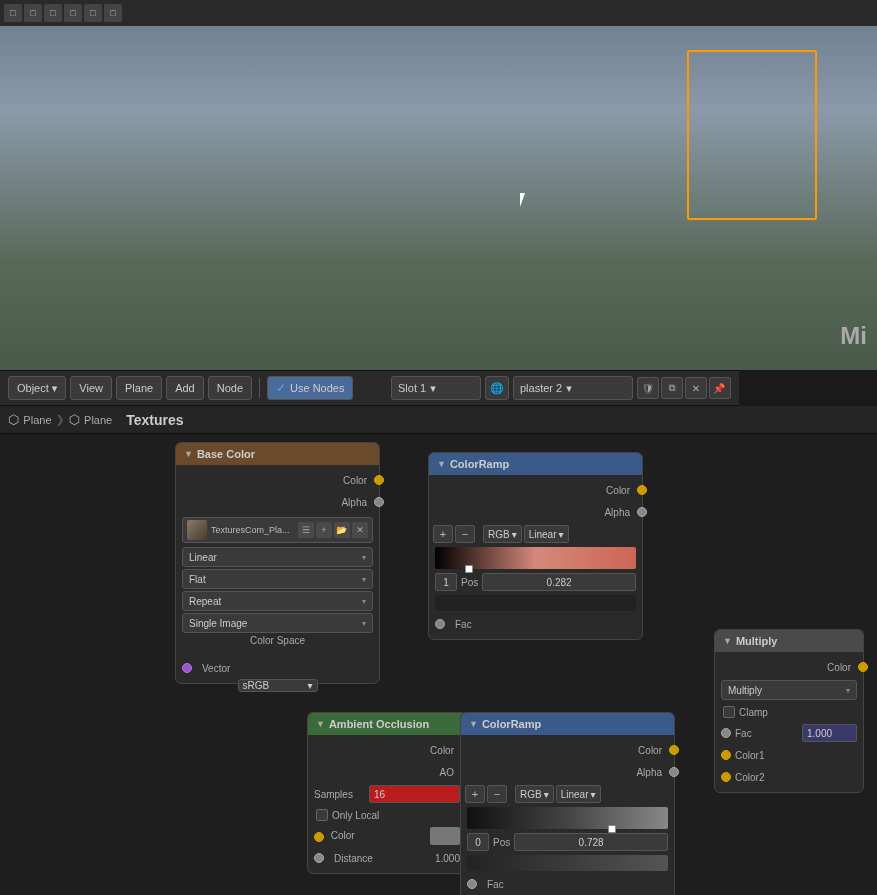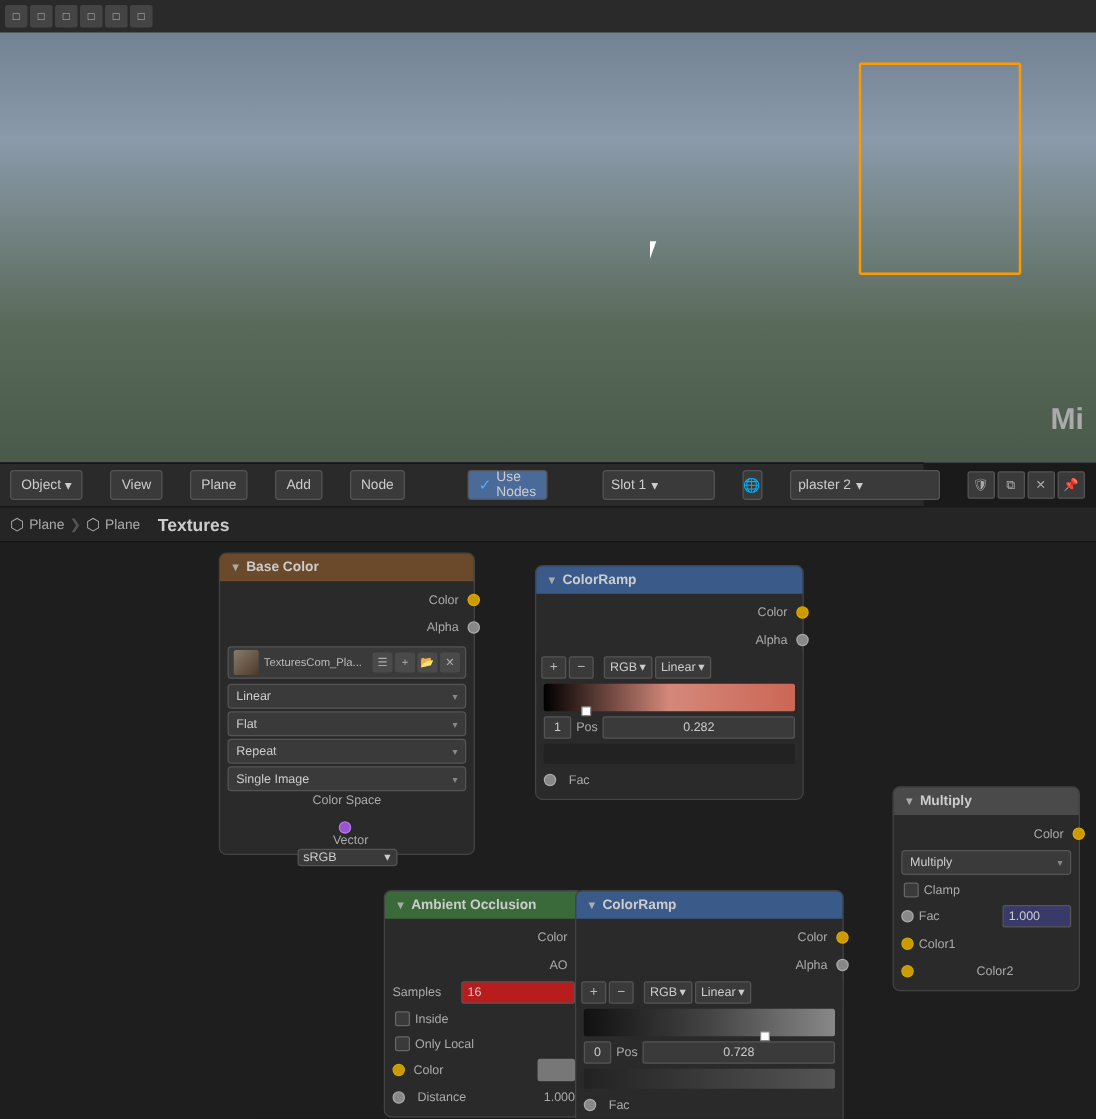--- a/index.html
+++ b/index.html
@@ -89,21 +89,21 @@
     
     #node-toolbar {
       width: 739px;
       height: 36px;
       background: #2a2a2a;
       border-top: 1px solid #111;
       border-bottom: 1px solid #111;
       display: flex;
       align-items: center;
       padding: 0 8px;
-      gap: 22px;
+      gap: 4px;
       position: absolute;
       top: 370px;
     }
 
     .toolbar-btn {
       height: 24px;
       padding: 0 8px;
       background: #3a3a3a;
       border: 1px solid #555;
       border-radius: 3px;
@@ -363,21 +363,20 @@
       margin-top: 33px;
     }
 
     
     .vector-row {
       display: flex;
       align-items: center;
       height: 22px;
       padding: 0 6px;
       position: relative;
-      flex-direction: column;
     }
 
     .colorramp-toolbar {
       display: flex;
       align-items: center;
       padding: 2px 4px;
       gap: 2px;
       background: #2a2a2a;
     }
 
@@ -802,24 +801,20 @@
         <div class="node-socket socket-right socket-gray"></div>
       </div>
 
       <div class="ao-row">
         <span class="ao-label">Samples</span>
         <div class="ao-field">
           <span>16</span>
         </div>
       </div>
 
-      <div class="checkbox-row">
-        <div class="checkbox-box"></div>
-        <span class="checkbox-label">Inside</span>
-      </div>
 
       <div class="checkbox-row">
         <div class="checkbox-box"></div>
         <span class="checkbox-label">Only Local</span>
       </div>
 
       <div class="node-row" style="justify-content:flex-end;">
         <span class="node-row-label" style="flex:1;text-align:left;padding-left:0;">
           <div class="node-socket" style="position:relative;left:0;display:inline-block;margin-right:4px;width:10px;height:10px;border-radius:50%;border:1px solid #ccaa00;background:#cc9900;flex-shrink:0;vertical-align:middle;"></div>
           <span>Color</span>
@@ -913,18 +908,18 @@
         <div class="multiply-field">1.000</div>
       </div>
 
       <div class="multiply-row">
         <div class="node-socket" style="position:relative;left:0;margin-right:4px;width:10px;height:10px;border-radius:50%;border:1px solid #ccaa00;background:#cc9900;flex-shrink:0;"></div>
         <span class="multiply-label" style="text-align:left;padding-right:0;">Color1</span>
       </div>
 
       <div class="multiply-row">
         <div class="node-socket" style="position:relative;left:0;margin-right:4px;width:10px;height:10px;border-radius:50%;border:1px solid #ccaa00;background:#cc9900;flex-shrink:0;"></div>
-        <span class="multiply-label" style="text-align:center;padding-right:0;">Color2</span>
+        <span class="multiply-label" style="text-align:left;padding-right:0;">Color2</span>
       </div>
     </div>
   </div>
 
 </div>
 
 </body></html>

